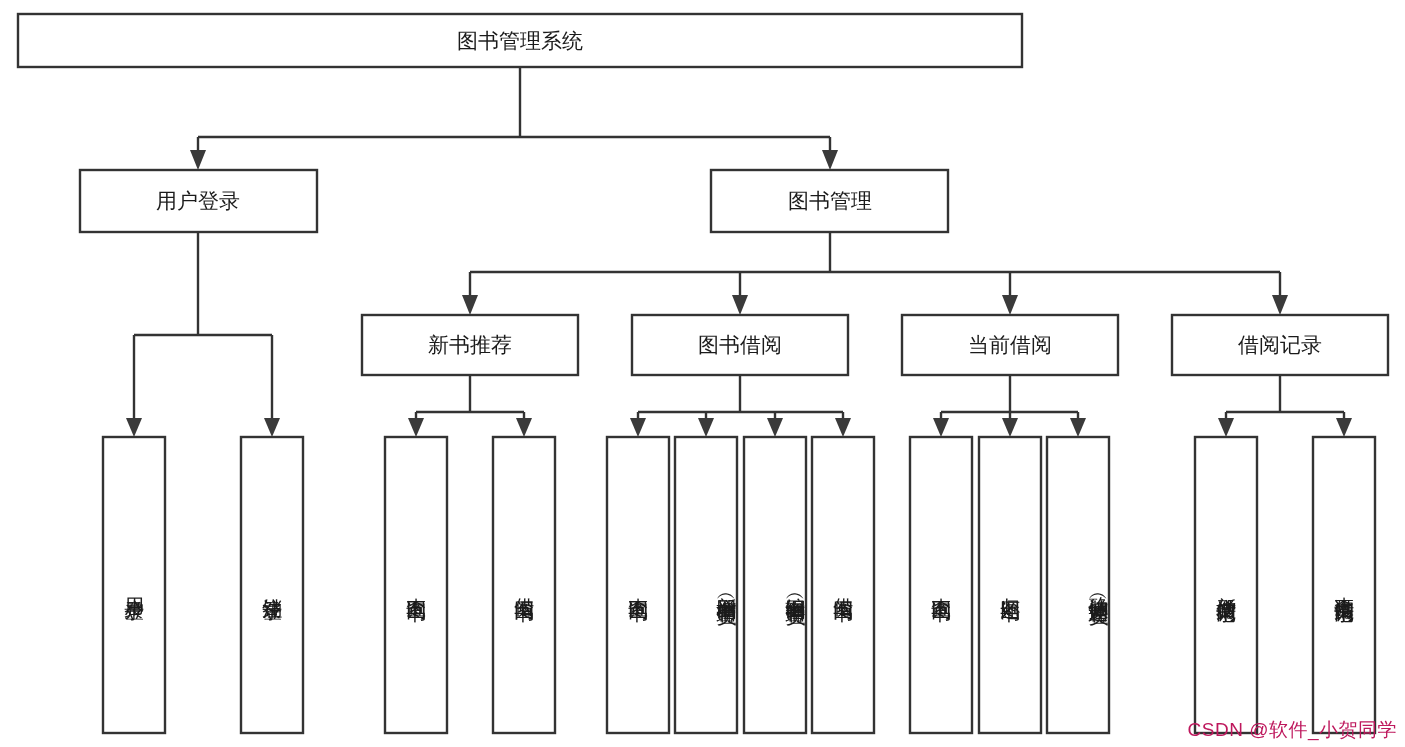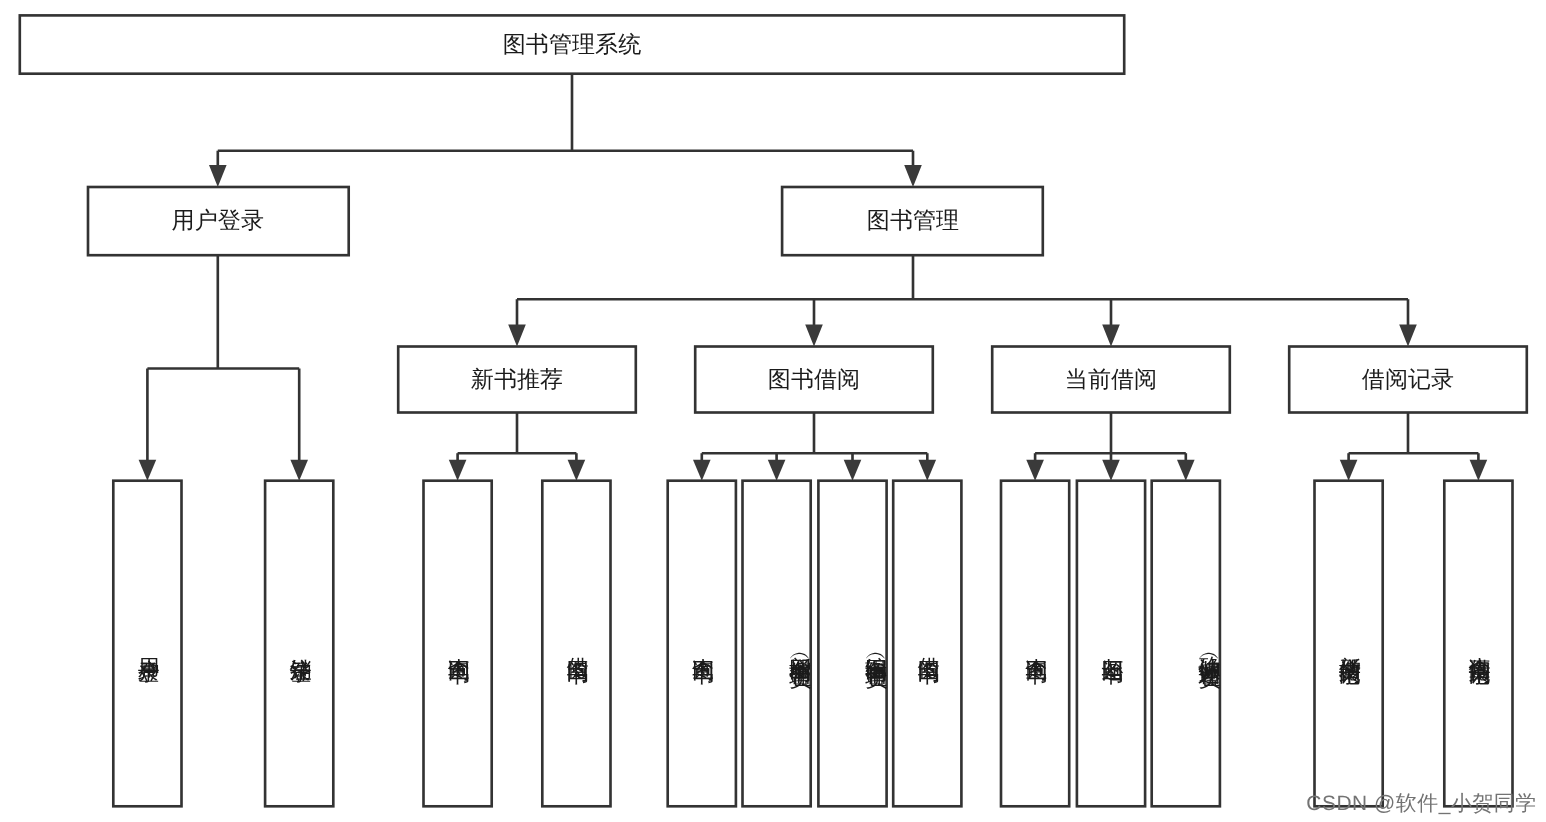--- a/index.html
+++ b/index.html
@@ -65,21 +65,21 @@
     text-align: center;
     pointer-events: none;
     user-select: none;
   }
   .watermark {
     position: absolute;
     right: 8px;
     bottom: 4px;
     font-family: "Liberation Sans", "DejaVu Sans", sans-serif;
     font-size: 19px;
-    color: #737373;
+    color: #be185d;
     letter-spacing: 0.5px;
     white-space: nowrap;
     user-select: none;
   }
 </style>
 </head>
 <body>
 
 <div id="diagram-root">
 

